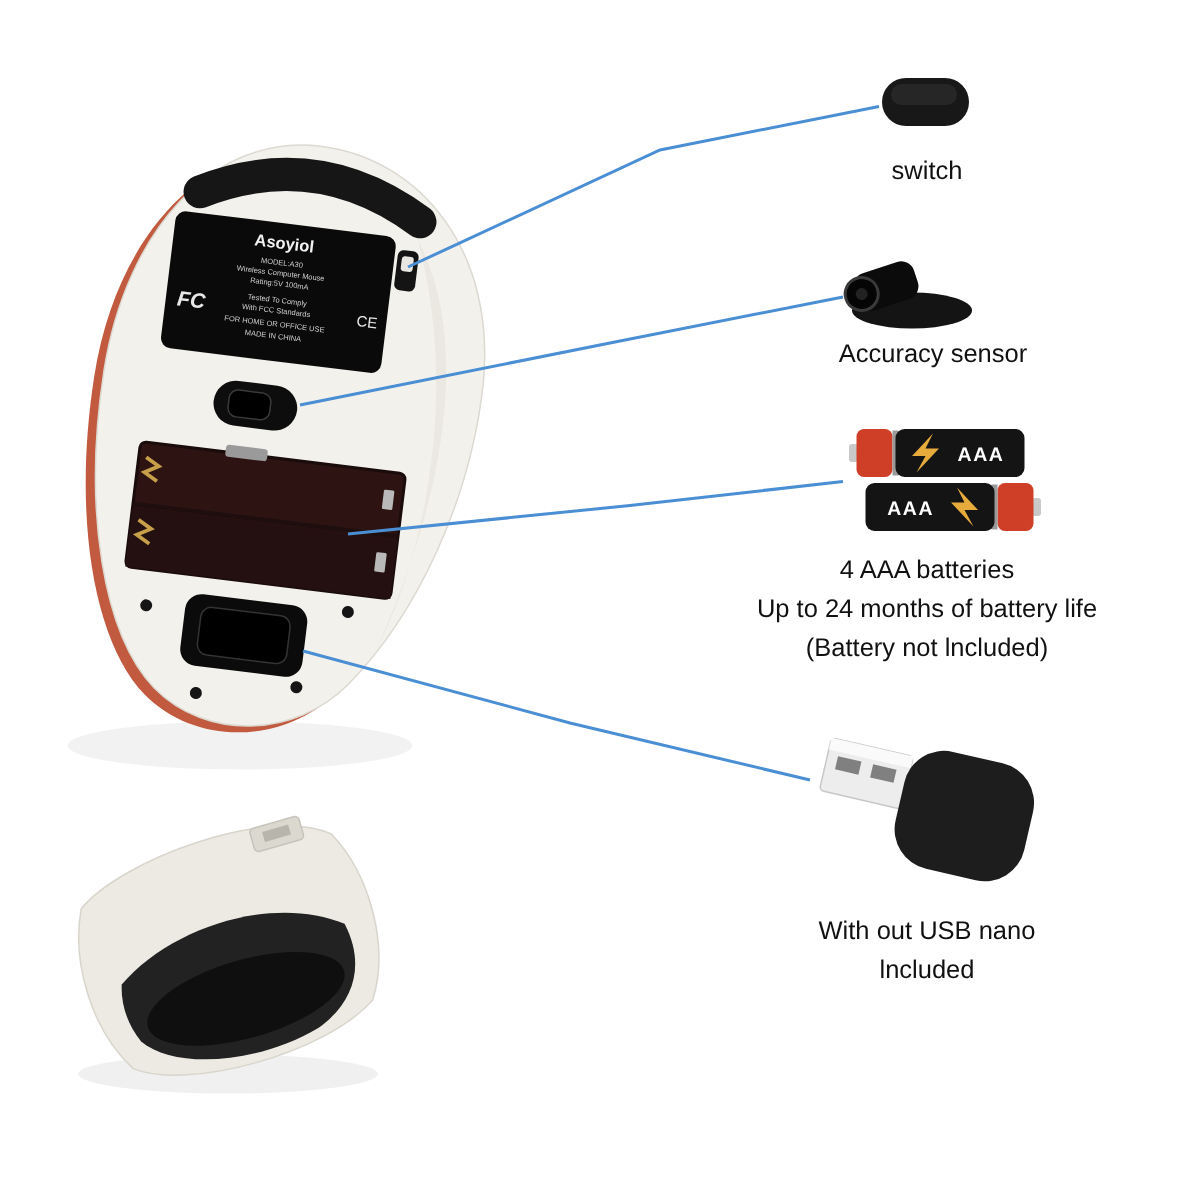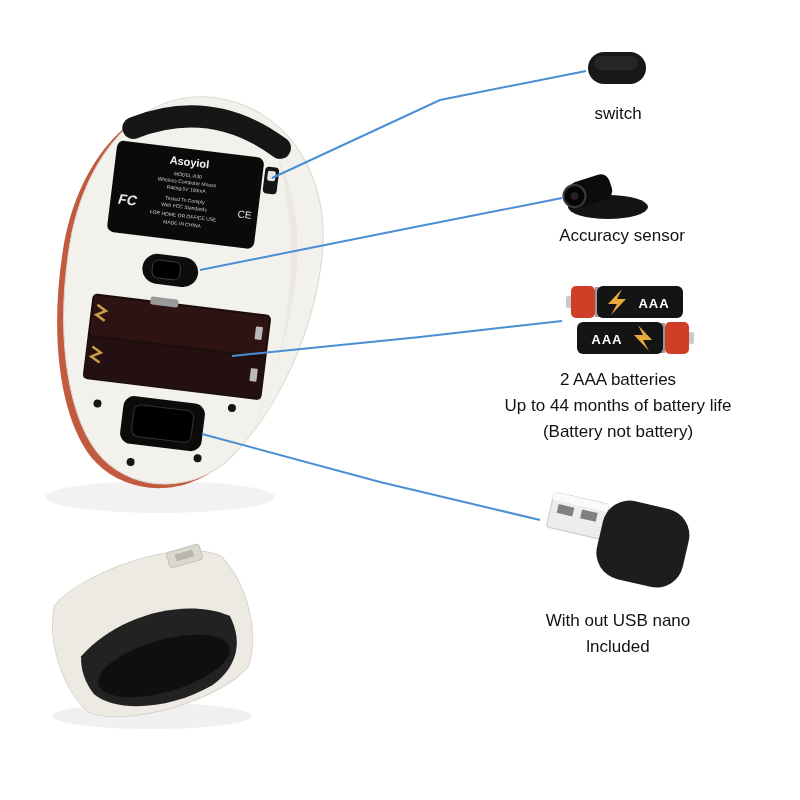--- a/index.html
+++ b/index.html
@@ -146,23 +146,23 @@
       <path d="M 78,636 C 120,608 192,606 232,638 C 238,668 224,690 196,700 C 150,712 96,700 80,676 C 74,662 74,648 78,636 Z" fill="#222222"></path>
       <ellipse cx="155" cy="668" rx="68" ry="26" fill="#0f0f0f"></ellipse>
     </g>
   </svg>
 
   <div class="cap" style="left:518px;top:101px;width:200px">switch</div>
 
   <div class="cap" style="left:492px;top:223px;width:260px">Accuracy sensor</div>
 
   <div class="cap-multi" style="left:448px;top:367px;width:340px">
-    <div class="lblline">2 AAA batteries</div>
-    <div class="lblline">Up to 44 months of battery life</div>
-    <div class="lblline">(Battery  not battery)</div>
+    <div class="lblline">4 AAA batteries</div>
+    <div class="lblline">Up to 24 months of battery life</div>
+    <div class="lblline">(Battery  not lncluded)</div>
   </div>
 
   <div class="cap-multi" style="left:498px;top:608px;width:240px">
     <div class="lblline">With out USB nano</div>
     <div class="lblline">lncluded</div>
   </div>
 
 </div>
 
 </body></html>

